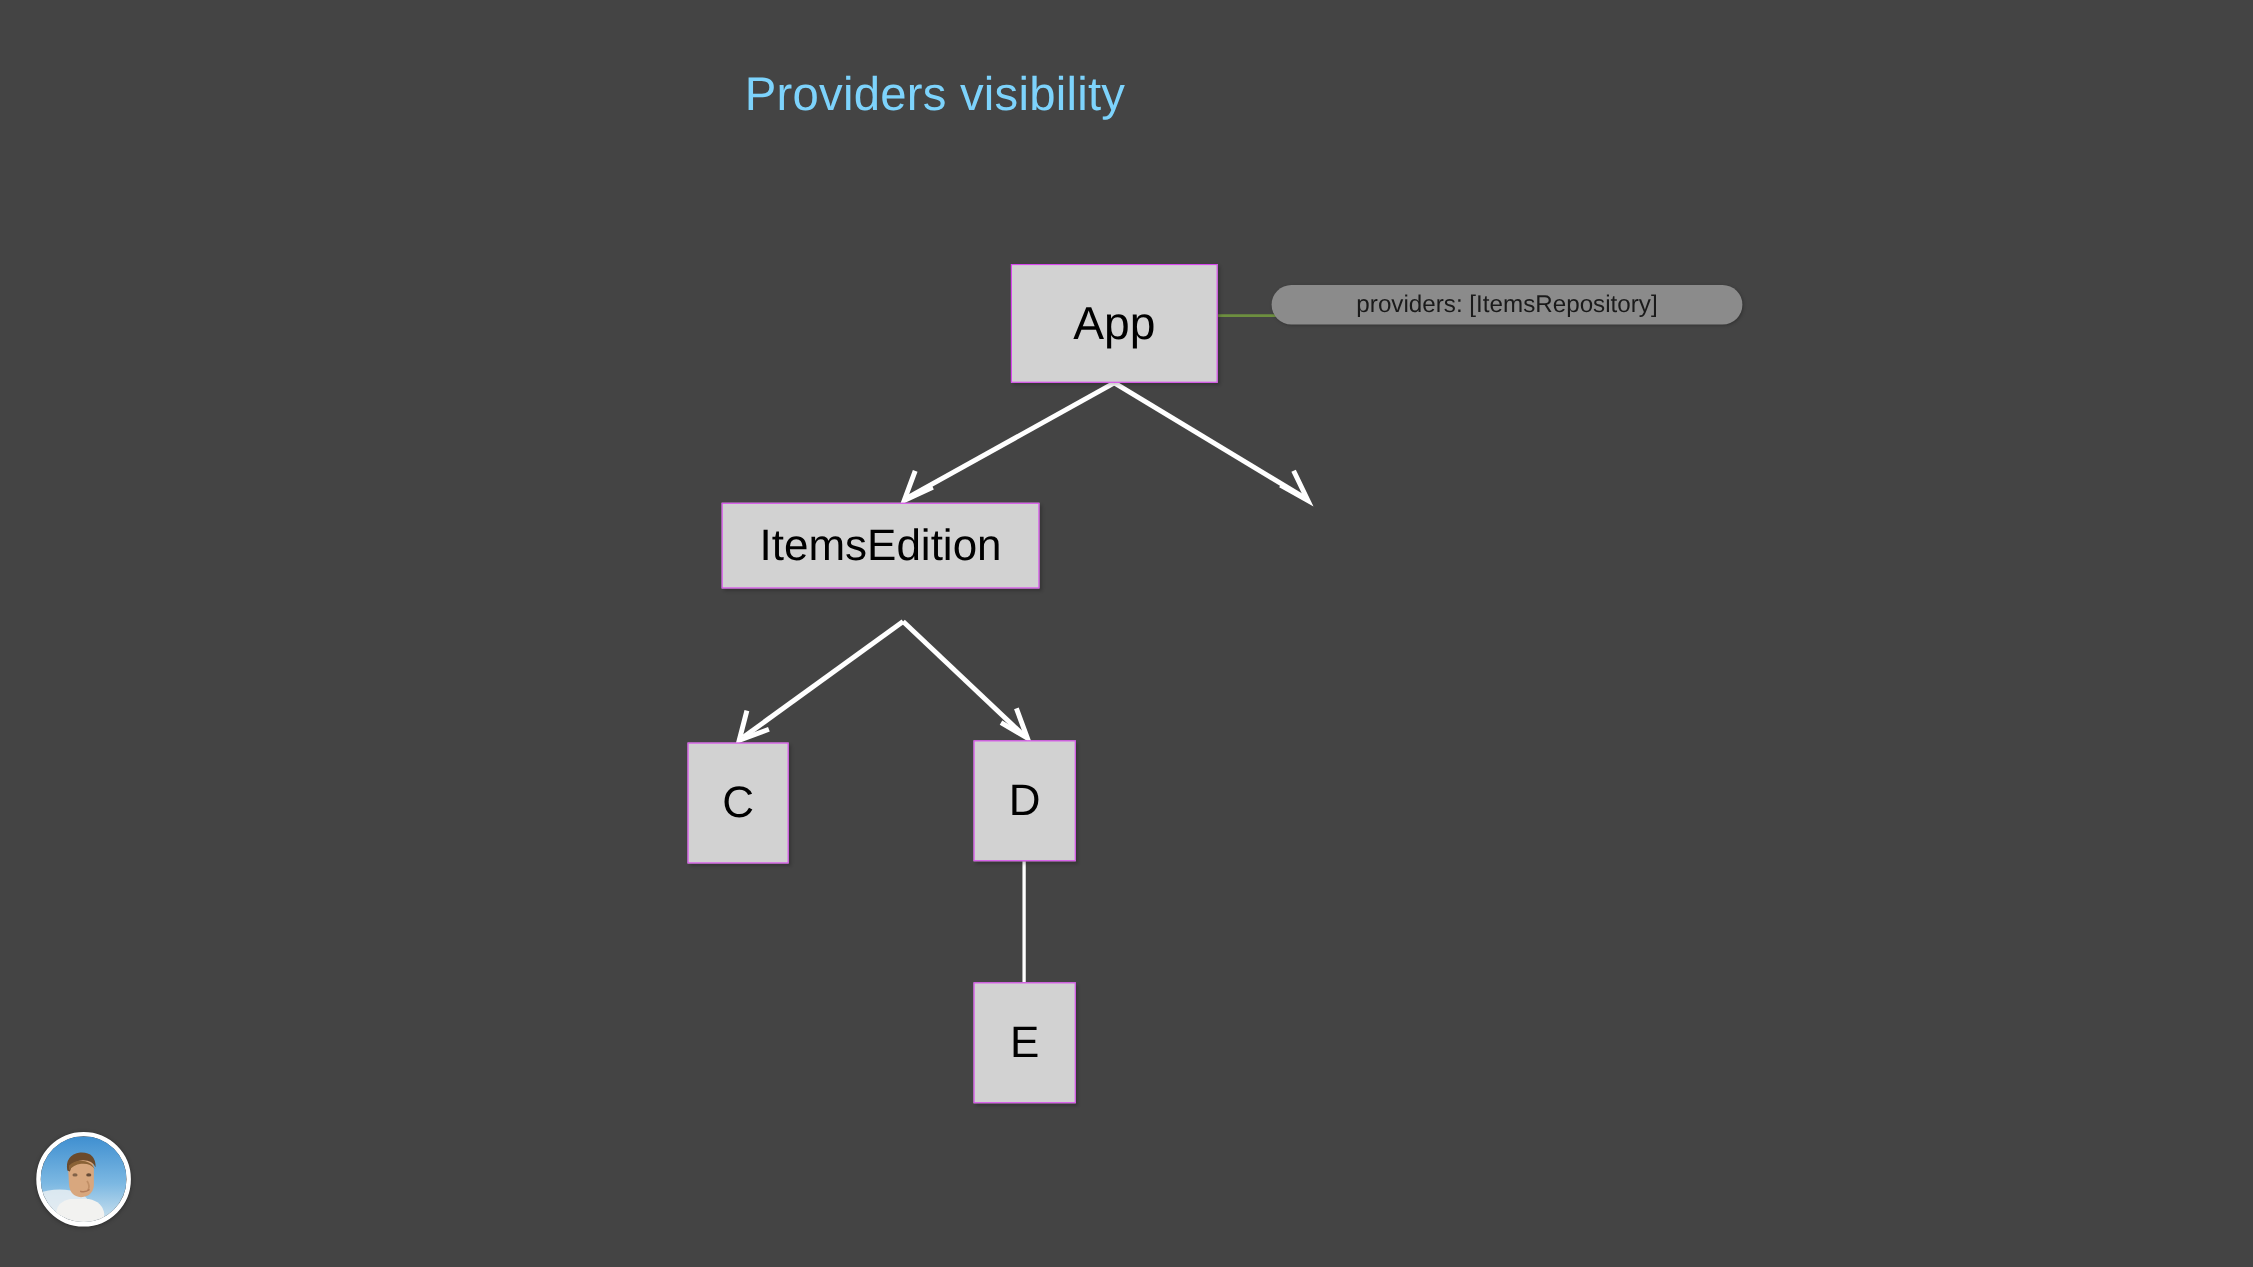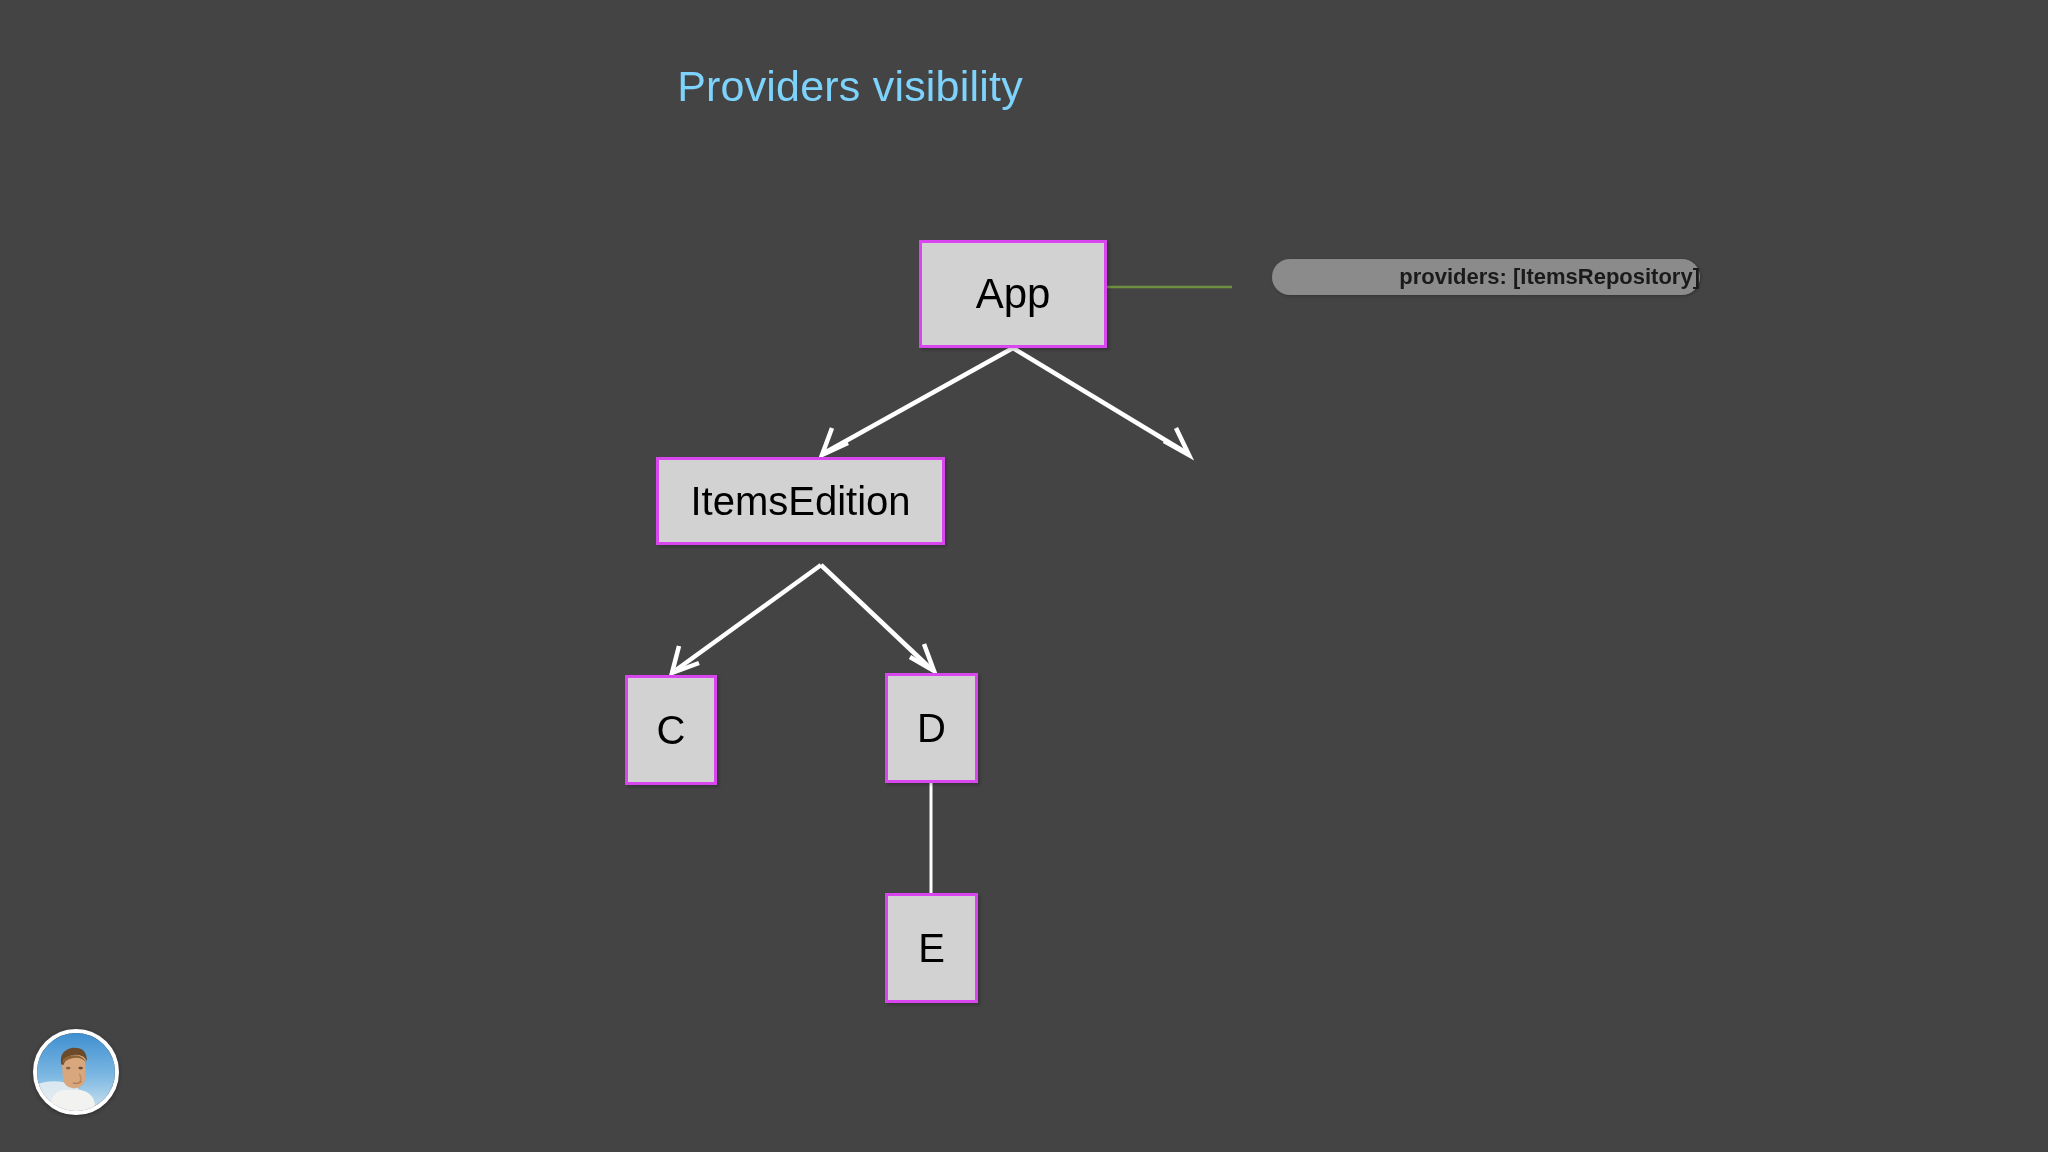--- a/index.html
+++ b/index.html
@@ -30,50 +30,49 @@
     position: absolute;
     left: 0;
     top: 0;
     width: 2048px;
     height: 1152px;
     pointer-events: none;
   }
   .node {
     position: absolute;
     background: #d2d2d2;
-    border: 3px solid #d946ef;
+    border: 1px solid #d946ef;
     box-sizing: border-box;
     color: #000000;
     display: flex;
     align-items: center;
     justify-content: center;
     font-size: 40px;
     font-weight: 400;
     line-height: 1;
     box-shadow: 2px 2px 3px rgba(0,0,0,0.22);
   }
   .node-label {
     display: block;
     white-space: nowrap;
   }
   #pill {
     position: absolute;
-    left: 1272px;
+    left: 1156px;
     top: 259px;
     width: 428px;
     height: 36px;
     background: #8b8b8b;
     border-radius: 18px;
     display: flex;
     align-items: center;
-    justify-content: flex-end;
+    justify-content: center;
     color: #1a1a1a;
     font-size: 22px;
     box-shadow: 1px 1px 3px rgba(0,0,0,0.25);
-    font-weight: bold;
   }
   #avatar {
     position: absolute;
     left: 33px;
     top: 1029px;
     width: 86px;
     height: 86px;
     border-radius: 50%;
     border: 4px solid #ffffff;
     box-sizing: border-box;
@@ -105,21 +104,21 @@
     <line x1="821" y1="565" x2="930" y2="668" stroke="#ffffff" stroke-width="4.5"></line>
     <polyline points="910,657 934,671 924,644" fill="none" stroke="#ffffff" stroke-width="4.5" stroke-linejoin="miter"></polyline>
 
     <line x1="931" y1="783" x2="931" y2="893" stroke="#ffffff" stroke-width="3"></line>
   </svg>
 
   <div class="node" style="left:919px; top:240px; width:188px; height:108px; font-size:42px;">
     <span class="node-label">App</span>
   </div>
 
-  <div class="node" style="left:656px; top:457px; width:289px; height:88px; font-size:40px;">
+  <div class="node" style="left:656px; top:457px; width:289px; height:78px; font-size:40px;">
     <span class="node-label">ItemsEdition</span>
   </div>
 
 
   <div class="node" style="left:625px; top:675px; width:92px; height:110px; font-size:40px;">
     <span class="node-label">C</span>
   </div>
 
   <div class="node" style="left:885px; top:673px; width:93px; height:110px; font-size:40px;">
     <span class="node-label">D</span>

